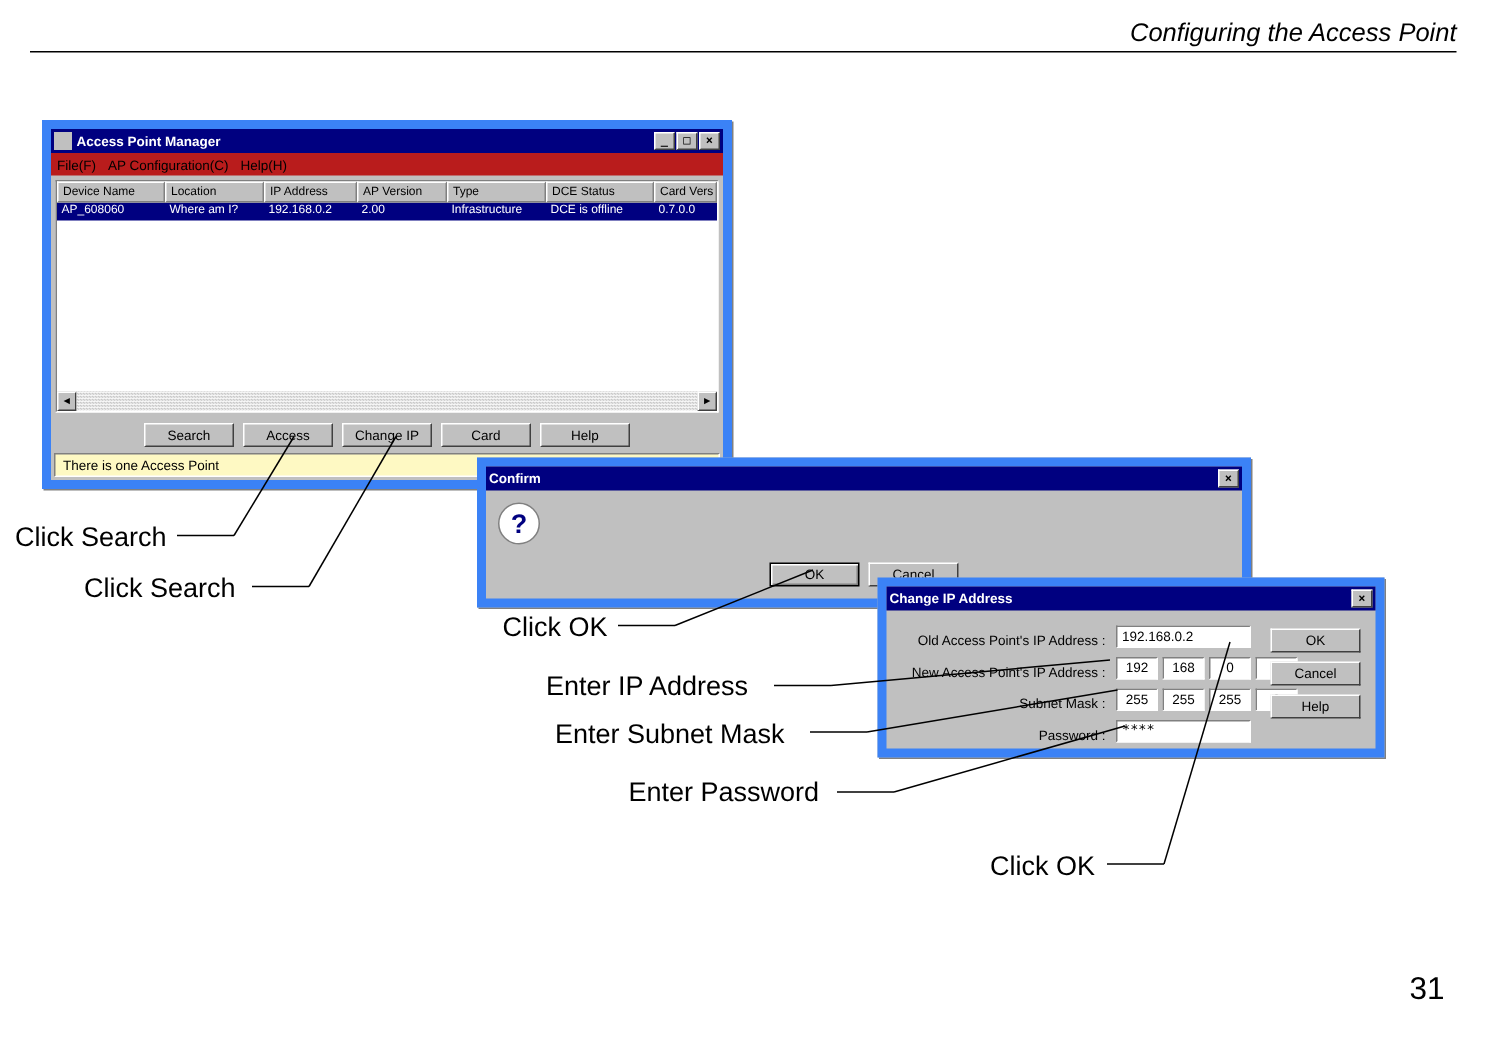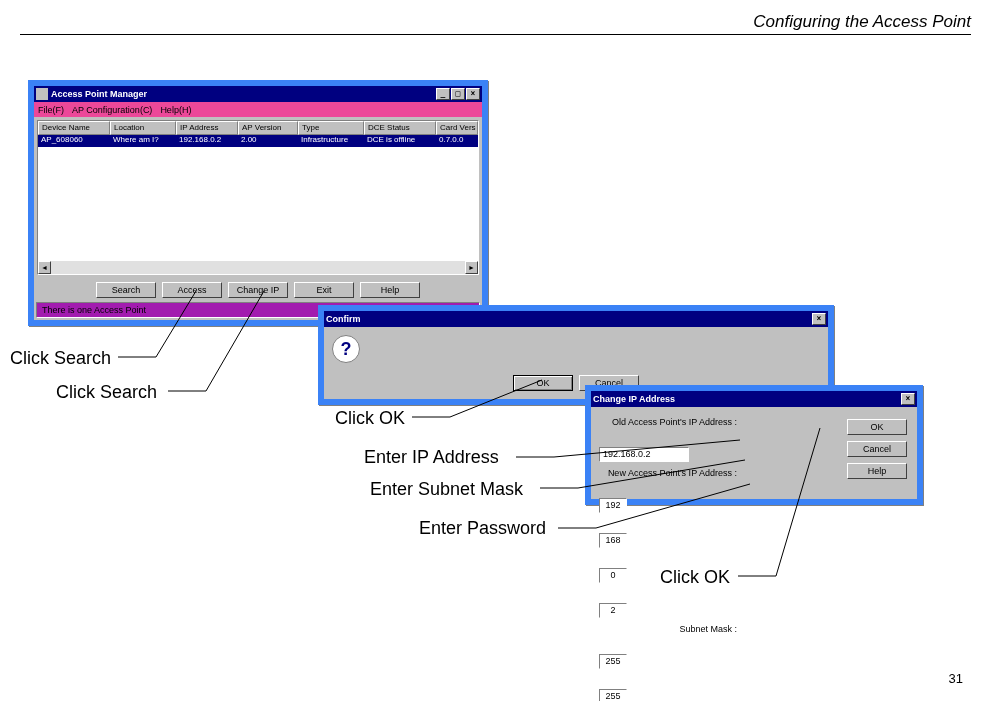--- a/index.html
+++ b/index.html
@@ -22,23 +22,23 @@
   .header-line {
     position: absolute;
     top: 34px;
     left: 20px;
     right: 20px;
     height: 1px;
     background: #000;
   }
   .page-number {
     position: absolute;
-    bottom: 15px;
+    bottom: 29px;
     right: 28px;
-    font-size: 13px;
+    font-size: 21px;
   }
 
   
   .win {
     position: absolute;
     background: #c0c0c0;
     border: 6px solid #3b82f6;
     box-shadow: 1px 1px 0 #808080;
   }
   .titlebar {
@@ -60,21 +60,21 @@
   .titlebar-btns { display: flex; gap: 1px; }
   .titlebar-btn {
     width: 14px; height: 12px; background: #c0c0c0;
     border-top: 1px solid #fff; border-left: 1px solid #fff;
     border-right: 1px solid #404040; border-bottom: 1px solid #404040;
     font-size: 8px; line-height: 10px; text-align: center; color: #000;
     font-family: monospace;
   }
 
   .menubar {
-    height: 15px; background: #ec4899; font-size: 9px;
+    height: 15px; background: #b91c1c; font-size: 9px;
     display: flex; padding: 0 4px; gap: 8px; align-items: center;
     font-family: "MS Sans Serif", Tahoma, sans-serif;
   }
 
   .inset-panel {
     background: #fff;
     border-top: 1px solid #808080; border-left: 1px solid #808080;
     border-right: 1px solid #fff; border-bottom: 1px solid #fff;
   }
 
@@ -124,21 +124,21 @@
   }
   .win-btn.default {
     border: 1px solid #000;
     box-shadow: inset 1px 1px 0 #fff, inset -1px -1px 0 #808080;
   }
 
   .statusbar {
     height: 16px; border-top: 1px solid #808080; font-size: 9px;
     padding: 2px 5px; margin: 0 2px 2px 2px;
     font-family: "MS Sans Serif", Tahoma, sans-serif;
-    background: #a21caf;
+    background: #fef9c3;
     border-top: 1px solid #808080; border-left: 1px solid #808080;
     border-right: 1px solid #fff; border-bottom: 1px solid #fff;
   }
 
   
   .confirm-body {
     display: flex; padding: 8px; gap: 10px; align-items: flex-start;
   }
   .question-icon {
     width: 28px; height: 28px; border-radius: 50%;
@@ -151,21 +151,21 @@
     font-size: 9px; line-height: 12px;
     font-family: "MS Sans Serif", Tahoma, sans-serif;
   }
 
   
   .changeip-body {
     padding: 10px 8px; font-size: 9px;
     font-family: "MS Sans Serif", Tahoma, sans-serif;
   }
   .changeip-row {
-    display: flex; align-items: flex-start; margin-bottom: 6px; gap: 20px; flex-direction: column;
+    display: flex; align-items: flex-end; margin-bottom: 6px; gap: 3px;
   }
   .changeip-label {
     width: 142px; text-align: right; padding-right: 4px;
   }
   .ip-field {
     background: #fff;
     border-top: 1px solid #808080; border-left: 1px solid #808080;
     border-right: 1px solid #fff; border-bottom: 1px solid #fff;
     height: 15px; font-size: 9px; padding: 1px 3px;
     font-family: "MS Sans Serif", Tahoma, sans-serif;
@@ -234,21 +234,21 @@
     <div class="scrollbar-h">
       <div class="scroll-btn">◄</div>
       <div class="scroll-track"></div>
       <div class="scroll-btn">►</div>
     </div>
   </div>
   <div class="button-row">
     <div class="win-btn">Search</div>
     <div class="win-btn">Access</div>
     <div class="win-btn">Change IP</div>
-    <div class="win-btn">Exit</div>
+    <div class="win-btn">Card</div>
     <div class="win-btn">Help</div>
   </div>
   <div class="statusbar">There is one Access Point</div>
 </div>
 
 <div class="win" style="left:318px; top:305px; width:516px;">
   <div class="titlebar">
     <span class="titlebar-text">Confirm</span>
     <div class="titlebar-btns">
       <div class="titlebar-btn">×</div>

